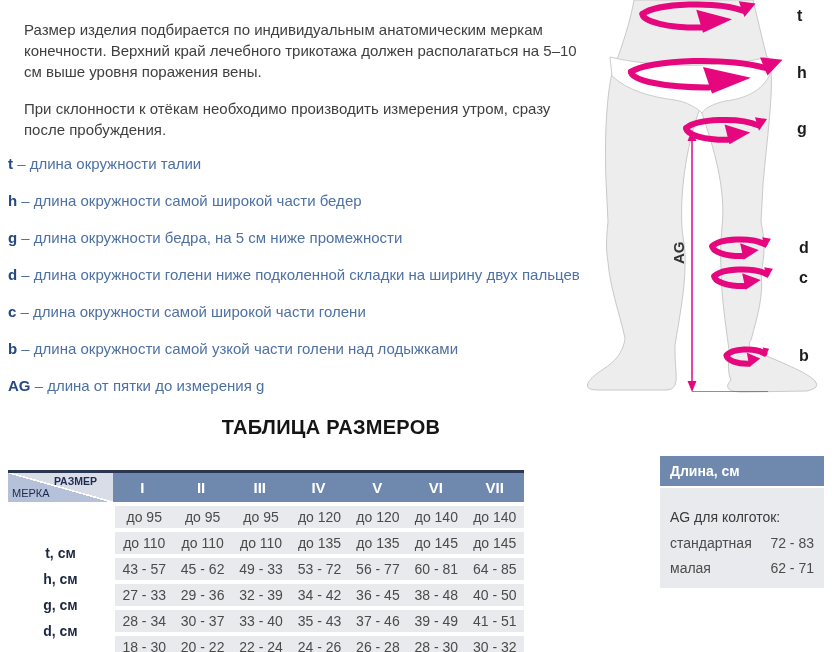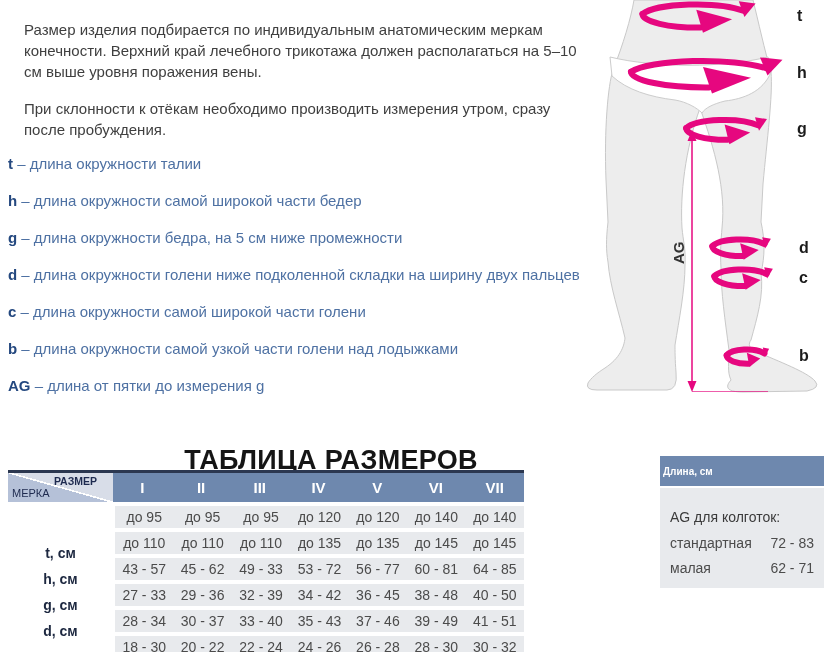--- a/index.html
+++ b/index.html
@@ -14,43 +14,43 @@
   .para.p2{margin-bottom:13px;}
   .highlight{font-size:15.5px;line-height:21px;color:#ea2f87;margin:0 0 14px 0;}
   .mlist{margin:0;padding:0;list-style:none;}
   .mitem{font-size:15px;line-height:21px;margin-bottom:16px;white-space:nowrap;color:#4e71a3;}
   .mkey{font-weight:bold;color:#24487f;}
   
   .legsvg{position:absolute;left:575px;top:0;width:257px;height:405px;}
   .ringarc{fill:none;stroke:#e6077f;stroke-width:6;vector-effect:non-scaling-stroke;stroke-linecap:round;}
   .ringfill{fill:#e6077f;}
   
-  .size-title{position:absolute;left:8px;top:445px;width:646px;text-align:center;
-    font-size:27px;font-weight:bold;color:#151515;letter-spacing:.3px;}
+  .size-title{position:absolute;left:8px;top:416px;width:646px;text-align:center;
+    font-size:20px;font-weight:bold;color:#151515;letter-spacing:.3px;}
   .maintable{position:absolute;left:8px;top:470px;width:516px;text-align:center;}
   .top-border{height:3px;background:#2b3750;}
   .thead{display:flex;height:29px;background:#6e88ae;}
   .corner{width:105px;position:relative;flex:none;
     background:linear-gradient(15.8deg,#b5c1d8 48.8%,#ffffff 48.8%,#ffffff 51.6%,#d8dde8 51.6%);}
   .corner .top-lbl{position:absolute;right:16px;top:2px;font-size:10.5px;font-weight:bold;color:#1e2a4f;}
   .corner .bot-lbl{position:absolute;left:4px;bottom:3px;font-size:11px;font-weight:normal;color:#1e2a4f;}
   .hcol{flex:1;display:flex;align-items:center;justify-content:center;
     color:#ffffff;font-weight:bold;font-size:15px;}
   .trow{display:flex;height:22px;margin-top:4px;}
   .rlabel{width:105px;flex:none;background:#b9c3d9;margin-right:2px;
     display:flex;align-items:center;justify-content:center;
     font-size:14px;font-weight:bold;color:#1d2840;margin-top:47px;}
   .rdata{flex:1;background:#e8eaed;display:flex;}
   .cell{flex:1;display:flex;align-items:center;justify-content:center;
     font-size:14px;color:#4b4b4b;}
   .bottom-border{height:3px;background:#2b3750;margin-top:4px;}
   
   .lenpanel{position:absolute;left:660px;top:456px;width:164px;}
-  .lenhead{height:30px;background:#6e88ae;color:#ffffff;font-weight:bold;font-size:10px;
-    display:flex;align-items:center;padding-left:3px;box-sizing:border-box;}
+  .lenhead{height:30px;background:#6e88ae;color:#ffffff;font-weight:bold;font-size:14px;
+    display:flex;align-items:center;padding-left:10px;box-sizing:border-box;}
   .lenbody{margin-top:2px;background:#e8eaed;padding:9px 10px 12px 10px;box-sizing:border-box;}
   .lensub{font-size:14px;color:#3b3b3b;margin:12px 0 10px 0;}
   .lenrow{display:flex;justify-content:space-between;font-size:14px;color:#4c4c4c;margin-top:9px;}
 </style>
 </head>
 <body>
 
 <div class="intro">
   <p class="para p1">Размер изделия подбирается по индивидуальным анатомическим меркам
 конечности. Верхний край лечебного трикотажа должен располагаться на 5–10

